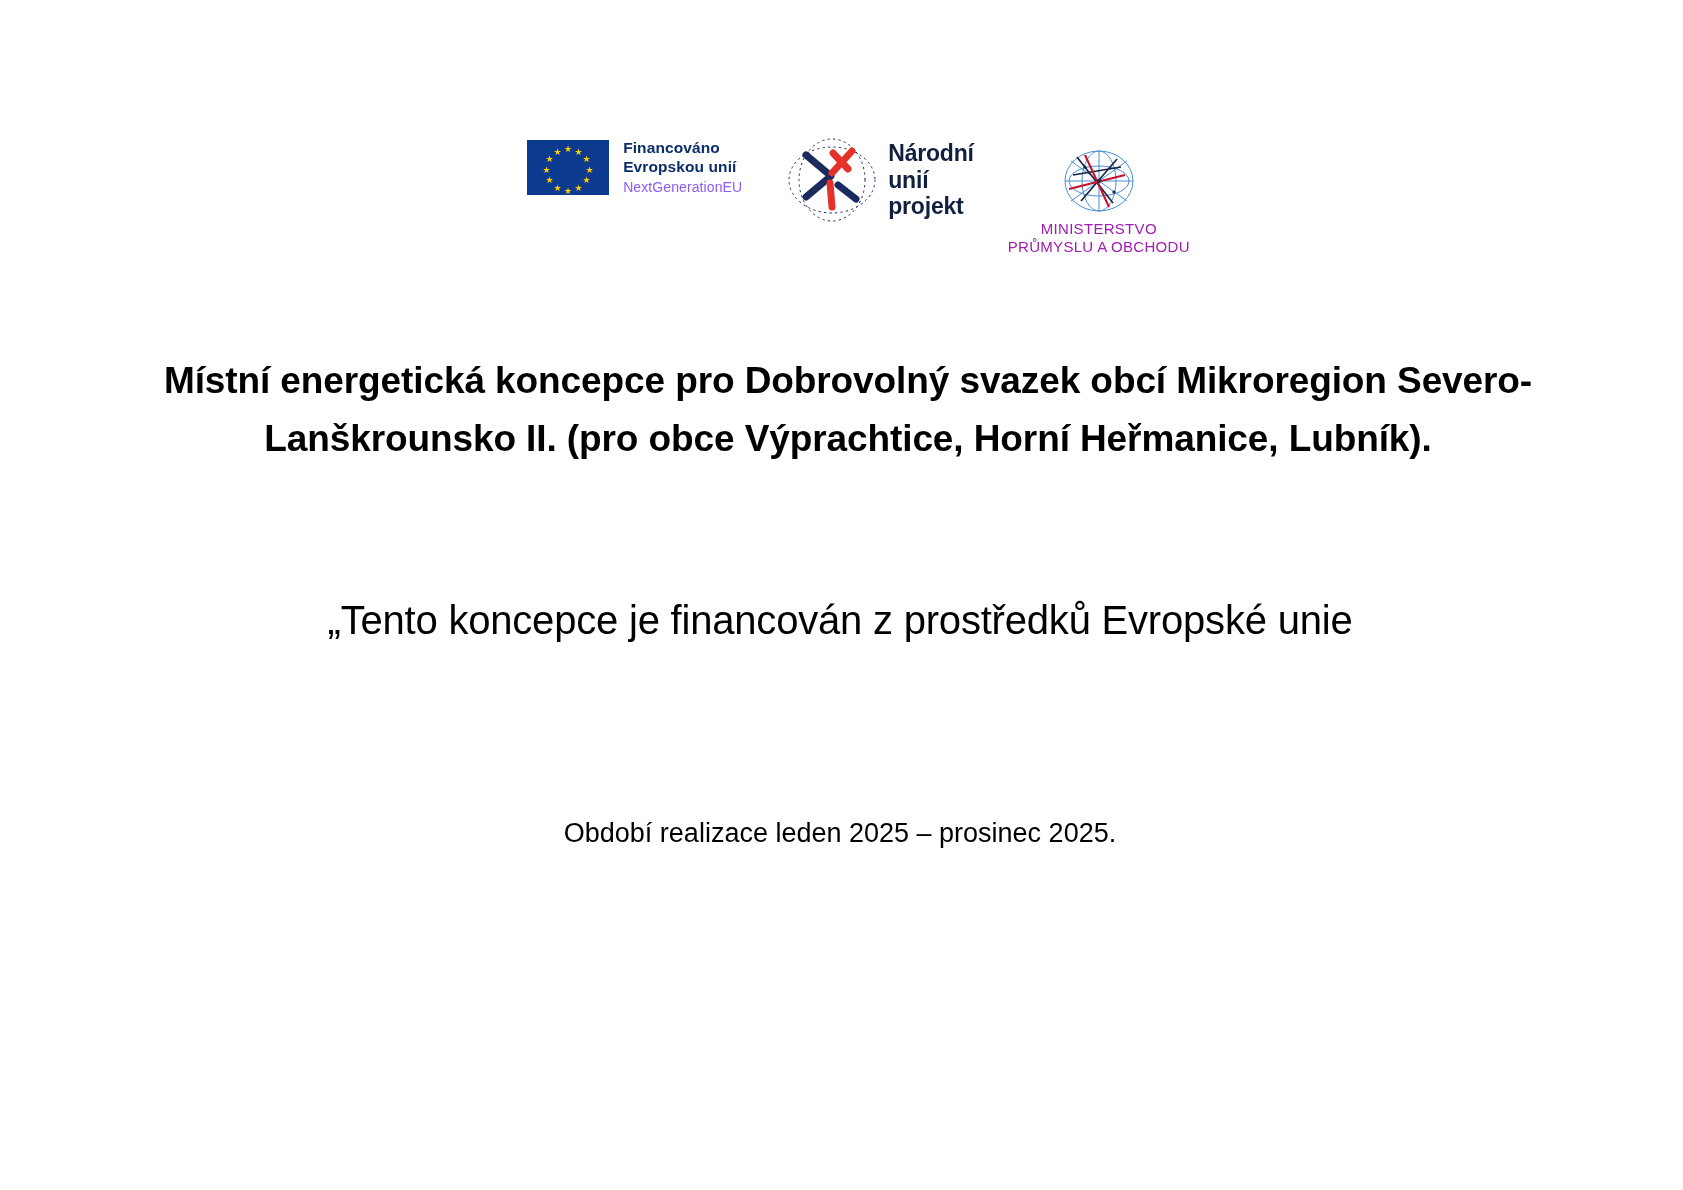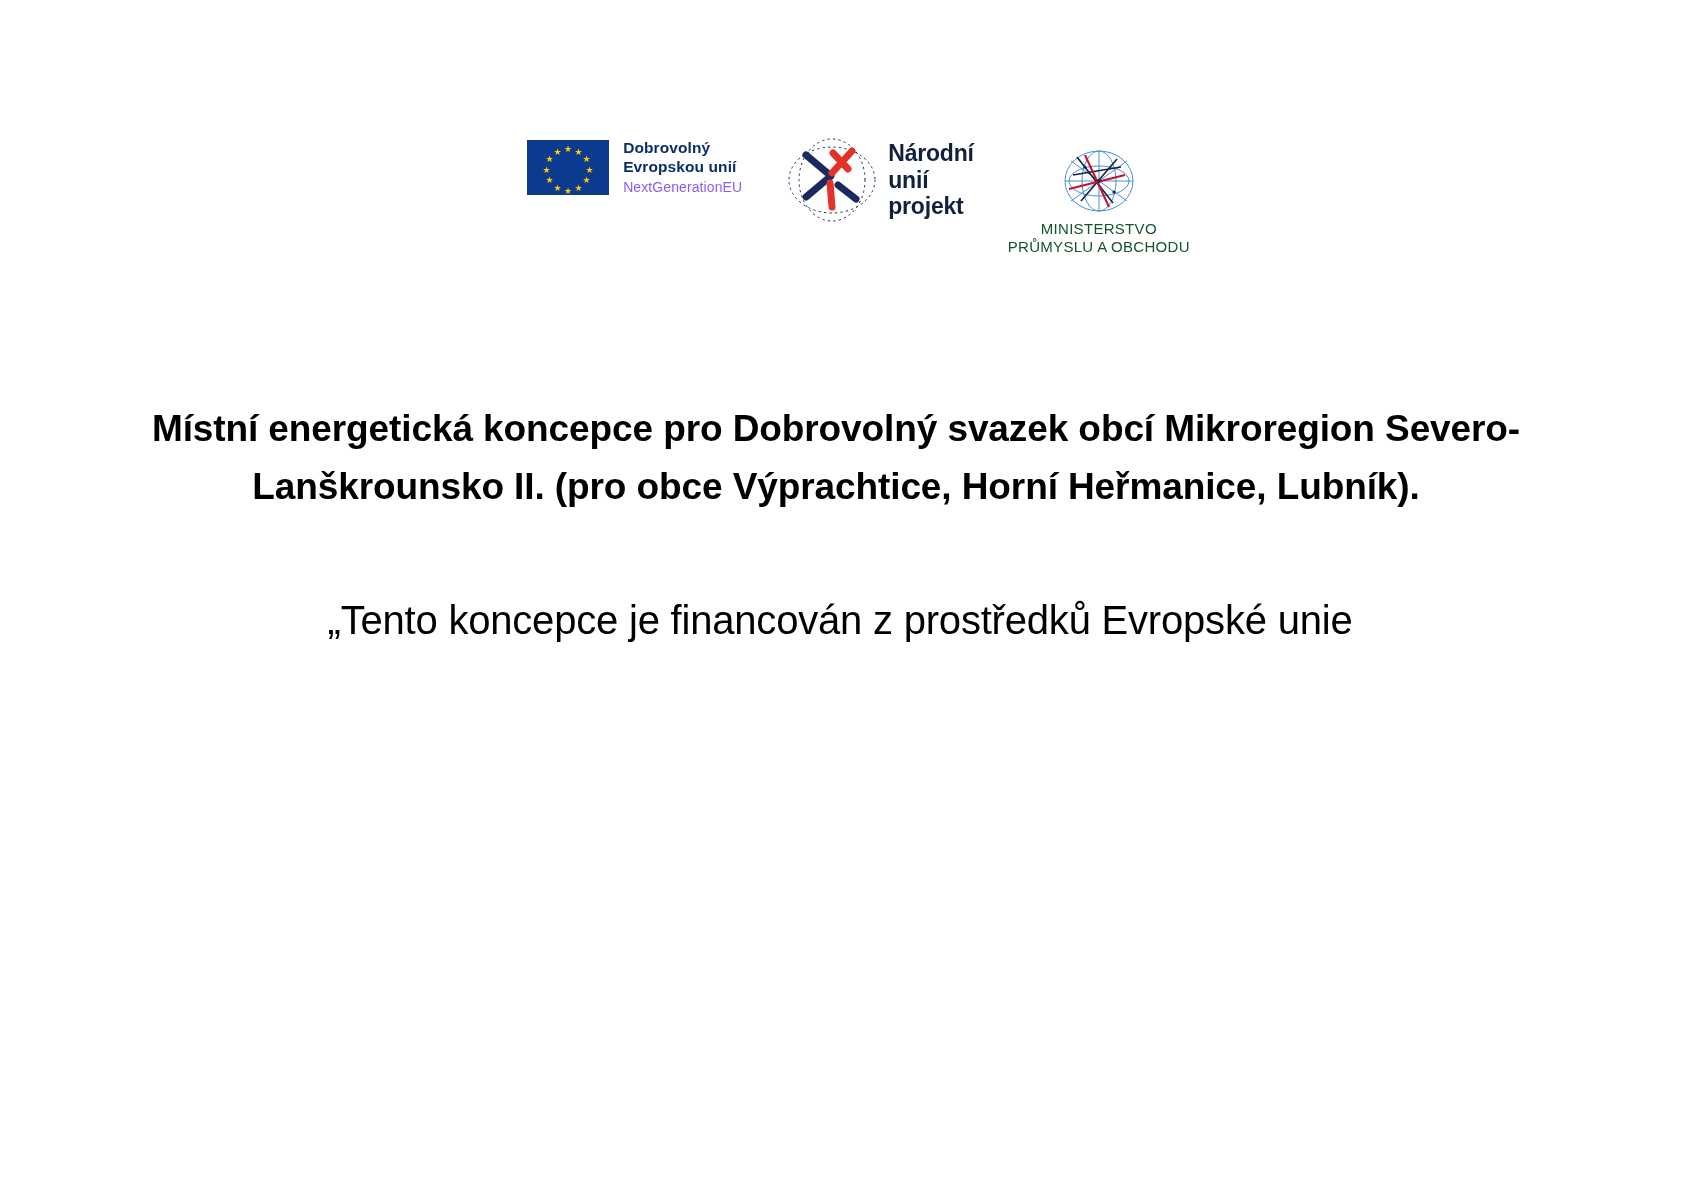--- a/index.html
+++ b/index.html
@@ -104,36 +104,35 @@
   .mpo-mark {
     width: 96px;
     height: 72px;
     position: relative;
   }
   .mpo-text {
     margin-top: 3px;
     text-align: center;
     font-size: 15px;
     line-height: 1.18;
-    color: #14532d;
+    color: #a21caf;
     letter-spacing: 0.3px;
   }
 
   
   .title {
     position: absolute;
     top: 352px;
-    left: 136px;
+    left: 148px;
     width: 1400px;
     text-align: center;
     font-size: 37px;
     font-weight: bold;
     line-height: 1.58;
     letter-spacing: -0.1px;
-    margin-top: 48px;
   }
 
   .quote {
     position: absolute;
     top: 588px;
     left: 140px;
     width: 1400px;
     text-align: center;
     font-size: 40px;
     line-height: 1.62;
@@ -167,21 +166,21 @@
         <span class="eu-star" style="left:55px;top:36.5px;">★</span>
         <span class="eu-star" style="left:47px;top:44px;">★</span>
         <span class="eu-star" style="left:36.5px;top:47px;">★</span>
         <span class="eu-star" style="left:26px;top:44px;">★</span>
         <span class="eu-star" style="left:18px;top:36.5px;">★</span>
         <span class="eu-star" style="left:15px;top:26px;">★</span>
         <span class="eu-star" style="left:18px;top:15.5px;">★</span>
         <span class="eu-star" style="left:26px;top:8px;">★</span>
       </div>
       <div class="eu-text">
-        <div>Dobrovolný</div>
+        <div>Financováno</div>
         <div>Evropskou unií</div>
         <div class="ng">NextGenerationEU</div>
       </div>
     </div>
 
     <div class="npo-logo">
       <div class="npo-mark">
         <svg width="92" height="86" viewBox="0 0 92 86" xmlns="http://www.w3.org/2000/svg">
           <g fill="none" stroke="#1b2a5e" stroke-width="1" stroke-dasharray="1.5 4" stroke-linecap="round">
             <ellipse cx="46" cy="43" rx="43" ry="33"></ellipse>
@@ -237,14 +236,15 @@
   <div class="title">
     <span>Místní energetická koncepce pro Dobrovolný svazek obcí Mikroregion</span>
     <span>Severo-Lanškrounsko II. (pro obce Výprachtice, Horní Heřmanice,</span>
     <span>Lubník).</span>
   </div>
 
   <div class="quote">
     <span class="line">„Tento koncepce je financován z prostředků Evropské unie</span>
   </div>
 
+  <div class="period">Období realizace leden 2025 – prosinec 2025.</div>
 
 </div>
 
 </body></html>

